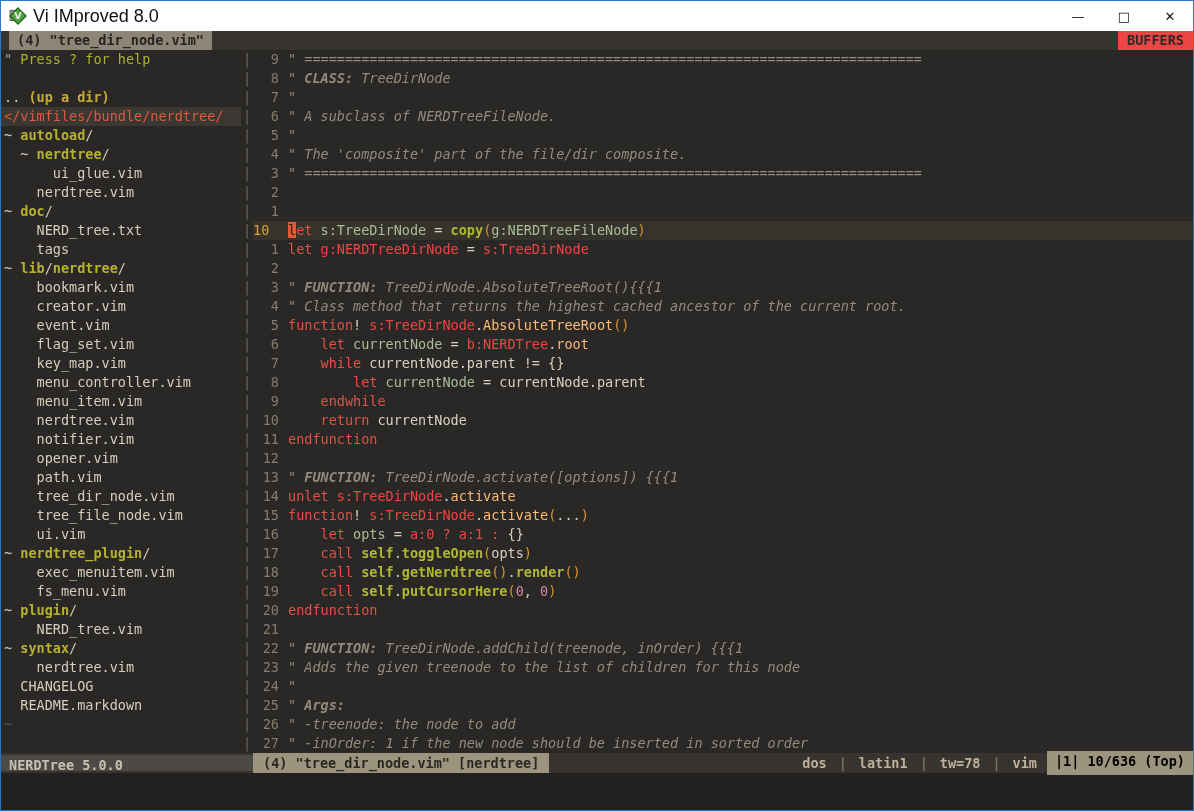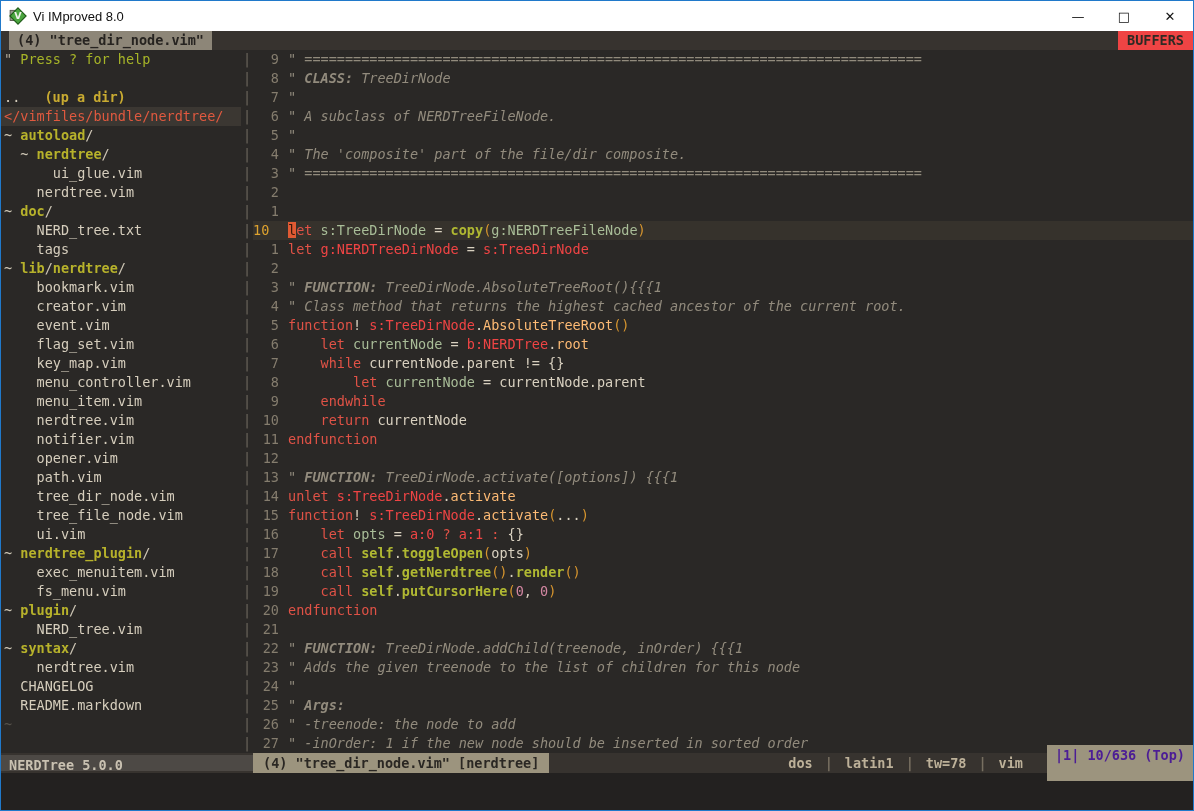--- a/index.html
+++ b/index.html
@@ -1,37 +1,37 @@
 <!DOCTYPE html>
 <html><head>
 <meta charset="utf-8">
 <style>
   html,body{margin:0;padding:0;background:#555;}
   .win{position:relative;width:1194px;height:811px;box-sizing:border-box;border:1px solid #2079ca;
        background:#2a2826;font-family:"DejaVu Sans Mono",monospace;overflow:hidden;}
   
   .titlebar{height:30px;background:#ffffff;display:flex;align-items:center;}
   .vim-icon{width:18px;height:18px;margin:0 6px 0 8px;}
-  .title-text{font-family:"Liberation Sans",sans-serif;font-size:13px;color:#101010;}
+  .title-text{font-family:"Liberation Sans",sans-serif;font-size:18px;color:#101010;}
   .controls{margin-left:auto;display:flex;height:30px;}
   .ctrl{width:46px;height:30px;display:flex;align-items:center;justify-content:center;
         font-family:"DejaVu Sans",sans-serif;font-size:13px;color:#111;cursor:default;}
   
   .tabline{height:19px;background:#37332f;display:flex;font-size:13.5px;line-height:19px;font-weight:bold;}
   .tab{margin-left:8px;background:#8d8678;color:#262320;padding:0 8px;white-space:pre;}
   .buffers{margin-left:auto;background:#ef4444;color:#2e2a24;padding:0 9px;}
   
   .main{display:flex;height:703px;font-size:13.5px;line-height:19px;overflow:hidden;}
   .row{height:19px;white-space:pre;}
   .tree{width:240px;flex:0 0 240px;overflow:hidden;}
   .tree .row{padding-left:3px;color:#d6cebd;}
   .vsep{width:12px;flex:0 0 12px;text-align:center;color:#6b665c;}
   .editor{flex:1;overflow:hidden;}
   
-  .q{color:#b0a897;} .help{color:#a6b428;text-align:center;} .updir{color:#c9ab31;font-weight:bold;margin-left:16px;}
+  .q{color:#b0a897;} .help{color:#a6b428;text-align:center;} .updir{color:#c9ab31;font-weight:bold;}
   .pre{color:#cfc7b6;} .dir{color:#b7b22b;font-weight:bold;} .file{color:#d6cebd;}
   .root{color:#e0593f;} .root-row{background:#3b3732;} .tilde{color:#56514a;}
   
   .lnum{display:inline-block;width:26px;padding-right:9px;text-align:right;color:#857d6e;}
   .lnum-cur{display:inline-block;width:26px;padding-right:9px;text-align:left;color:#dfa32f;}
   .cursorline{background:#36322c;}
   .cm{color:#928b7d;font-style:italic;}
   .cmb{color:#928b7d;font-style:italic;font-weight:bold;}
   .kw{color:#e05246;}
   .sage{color:#a9bd98;}
@@ -44,21 +44,21 @@
   .cursor{background:#e05a33;color:#3c1a0c;}
   
   .statusline{height:20px;background:#37332f;display:flex;align-items:center;
               font-size:13.5px;line-height:20px;font-weight:bold;}
   .sl-left{width:252px;flex:0 0 252px;background:#4d4945;color:#c9c1b1;padding-left:8px;
            box-sizing:border-box;white-space:pre;height:16px;}
   .sl-active{background:#9c947e;color:#2a2723;padding:0 10px;white-space:pre;height:20px;}
   .sl-right{margin-left:auto;display:flex;align-items:flex-start;color:#bdb199;white-space:pre;}
   .sl-item{padding:0 2px;}
   .sl-sep{color:#776f61;padding:0 10px;}
-  .sl-pos{background:#9c947e;color:#4c1d95;padding:0 8px;margin-left:22px;white-space:pre;height:36px;}
+  .sl-pos{background:#9c947e;color:#000000;padding:0 8px;margin-left:8px;white-space:pre;height:24px;}
   
   .cmdline{height:37px;background:#232120;}
 </style>
 </head>
 <body>
 
 <div class="win">
 
   <div class="titlebar">
     <svg class="vim-icon" viewBox="0 0 16 16">

